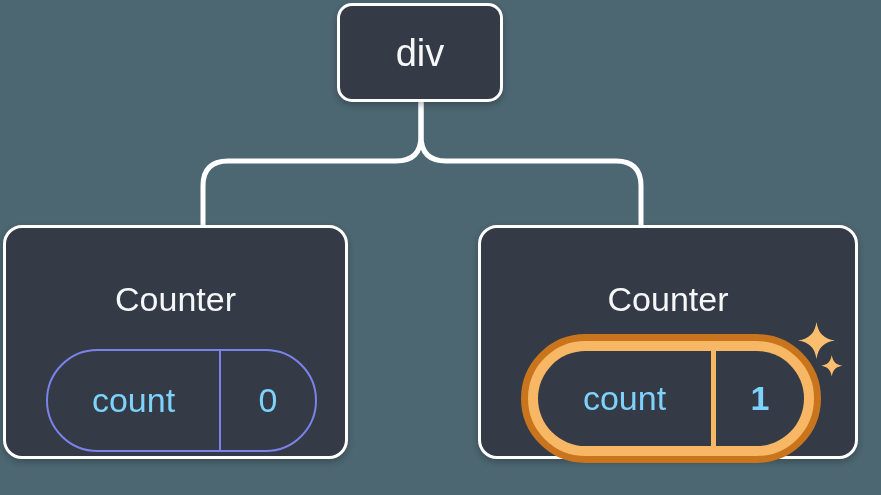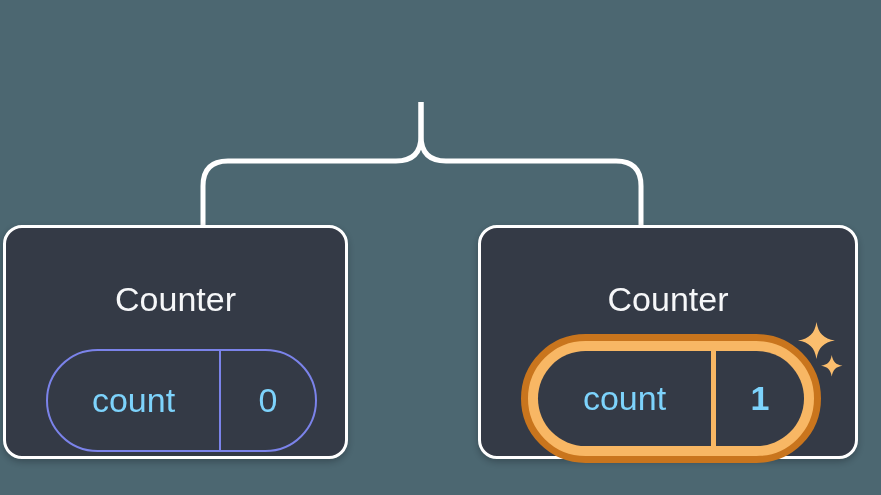--- a/index.html
+++ b/index.html
@@ -94,20 +94,23 @@
 </head>
 <body>
 
 <div class="canvas">
 
   <svg class="layer" viewBox="0 0 881 495" xmlns="http://www.w3.org/2000/svg">
     <path d="M421,102 V136 Q421,161 396,161 H228 Q203,161 203,186 V227" fill="none" stroke="#FFFFFF" stroke-width="5"></path>
     <path d="M421,102 V136 Q421,161 446,161 H616 Q641,161 641,186 V227" fill="none" stroke="#FFFFFF" stroke-width="5"></path>
   </svg>
 
+  <div class="node">
+    <span class="root-label">div</span>
+  </div>
 
   <div class="card card-left">
     <div class="title">Counter</div>
     <div class="pill">
       <div class="seg key">count</div>
       <div class="vdiv"></div>
       <div class="seg val">0</div>
     </div>
   </div>
 

